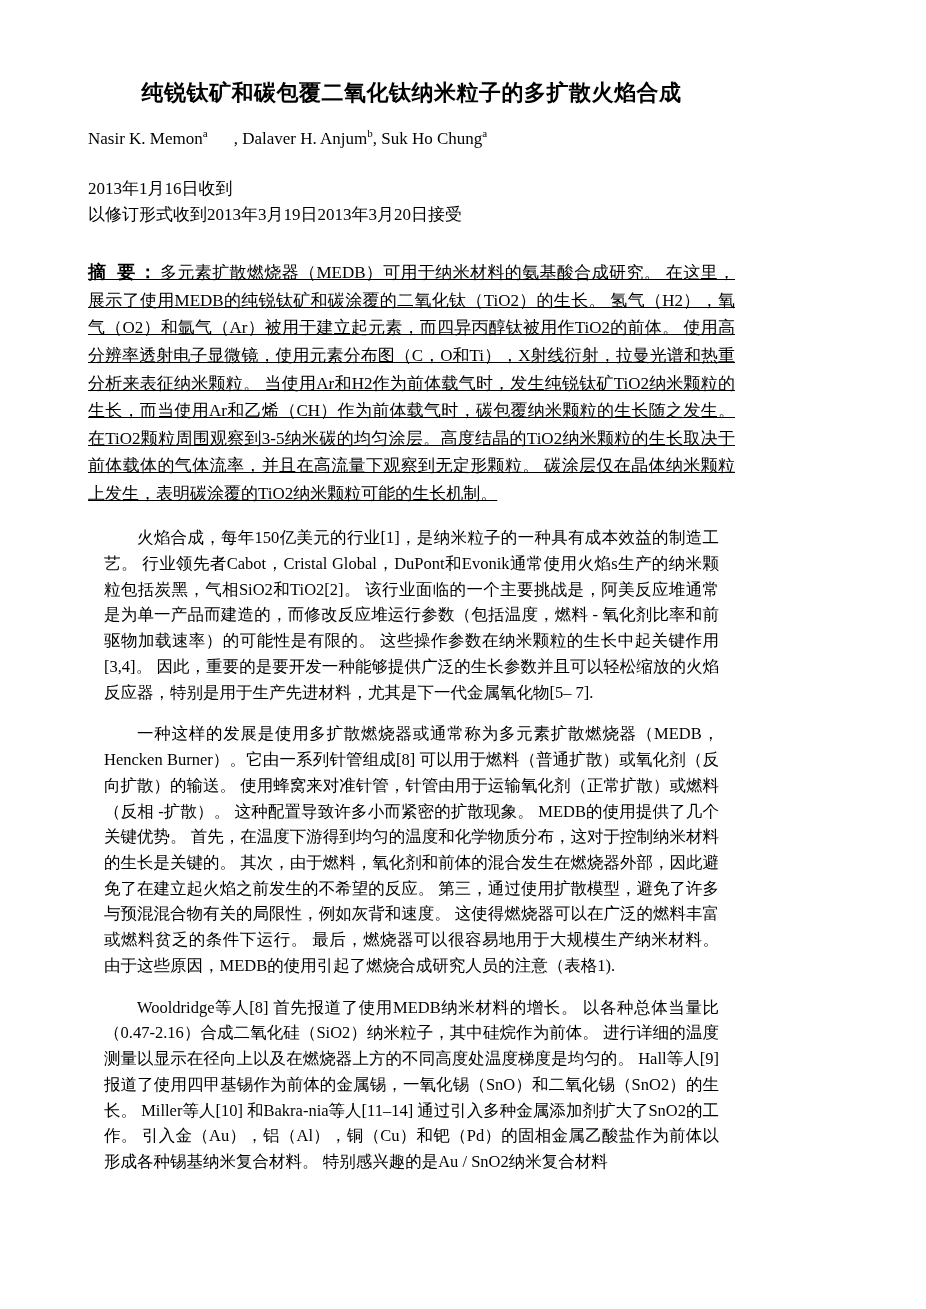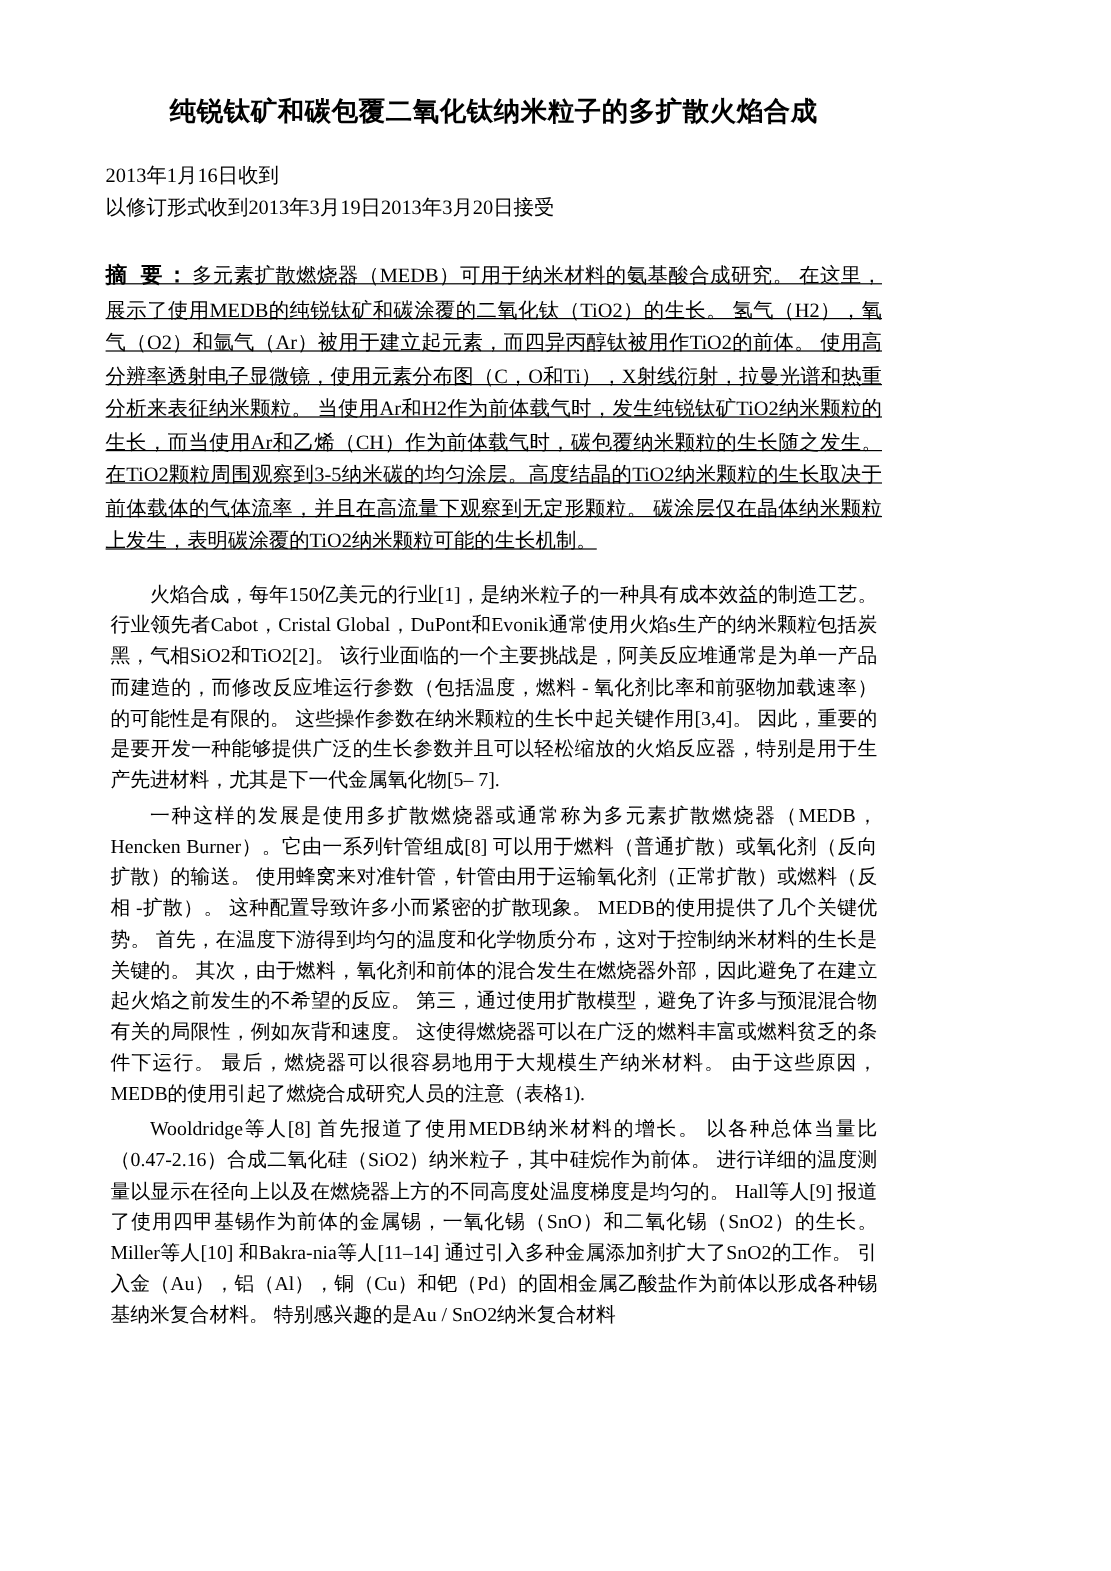--- a/index.html
+++ b/index.html
@@ -77,34 +77,37 @@
     font-weight: normal;
     line-height: 1.4;
   }
   .body-text {
     margin: 18px 0 0 0;
     font-size: 16.5px;
     line-height: 1.56;
     text-align: justify;
   }
   .body-text p {
-    margin: 4px;
+    margin: 16px;
     text-indent: 2em;
   }
   .body-text p.tight {
     margin-top: 0;
   }
 </style>
 </head>
 <body>
 
 <div class="page">
 
   <h1 class="title">纯锐钛矿和碳包覆二氧化钛纳米粒子的多扩散火焰合成</h1>
 
+  <div class="authors">
+    <span>Nasir K. Memon</span><sup>a</sup><span class="author-gap"></span><span>, Dalaver H. Anjum</span><sup>b</sup><span>, Suk Ho Chung</span><sup>a</sup>
+  </div>
 
   <div class="history">
     <div>2013年1月16日收到</div>
     <div>以修订形式收到2013年3月19日2013年3月20日接受</div>
   </div>
 
   <div class="abstract">
     <span class="lead">摘 要：</span><span>多元素扩散燃烧器（MEDB）可用于纳米材料的氨基酸合成研究。 在这里，展示了使用MEDB的纯锐钛矿和碳涂覆的二氧化钛（TiO2）的生长。 氢气（H2），氧气（O2）和氩气（Ar）被用于建立起元素，而四异丙醇钛被用作TiO2的前体。 使用高分辨率透射电子显微镜，使用元素分布图（C，O和Ti），X射线衍射，拉曼光谱和热重分析来表征纳米颗粒。 当使用Ar和H2作为前体载气时，发生纯锐钛矿TiO2纳米颗粒的生长，而当使用Ar和乙烯（CH）作为前体载气时，碳包覆纳米颗粒的生长随之发生。在TiO2颗粒周围观察到3-5纳米碳的均匀涂层。高度结晶的TiO2纳米颗粒的生长取决于前体载体的气体流率，并且在高流量下观察到无定形颗粒。 碳涂层仅在晶体纳米颗粒上发生，表明碳涂覆的TiO2纳米颗粒可能的生长机制。</span>
   </div>
 

